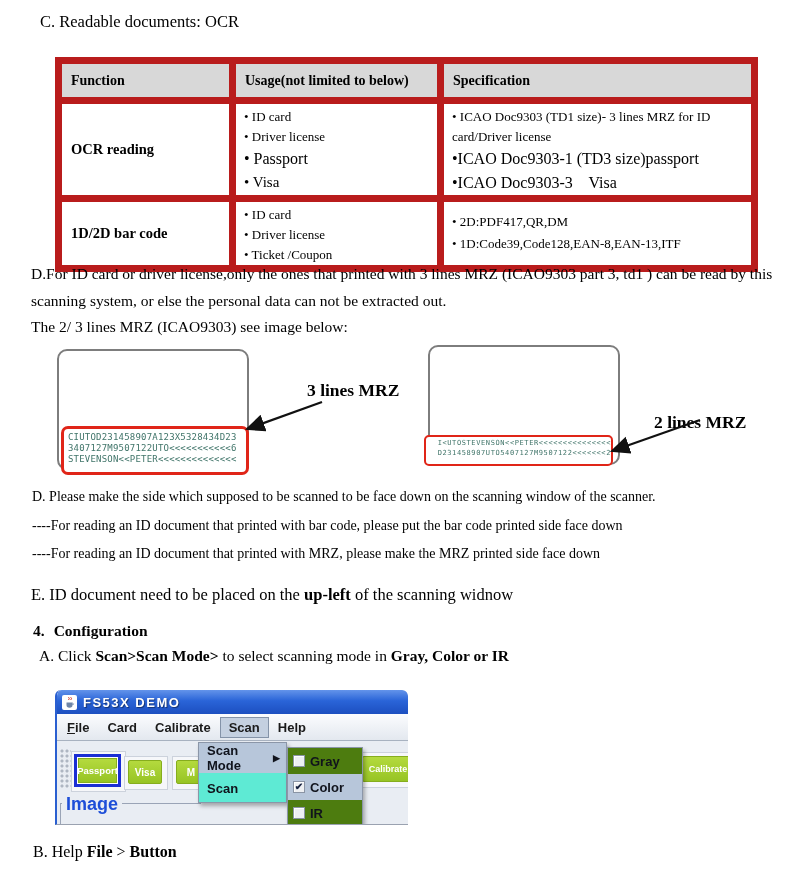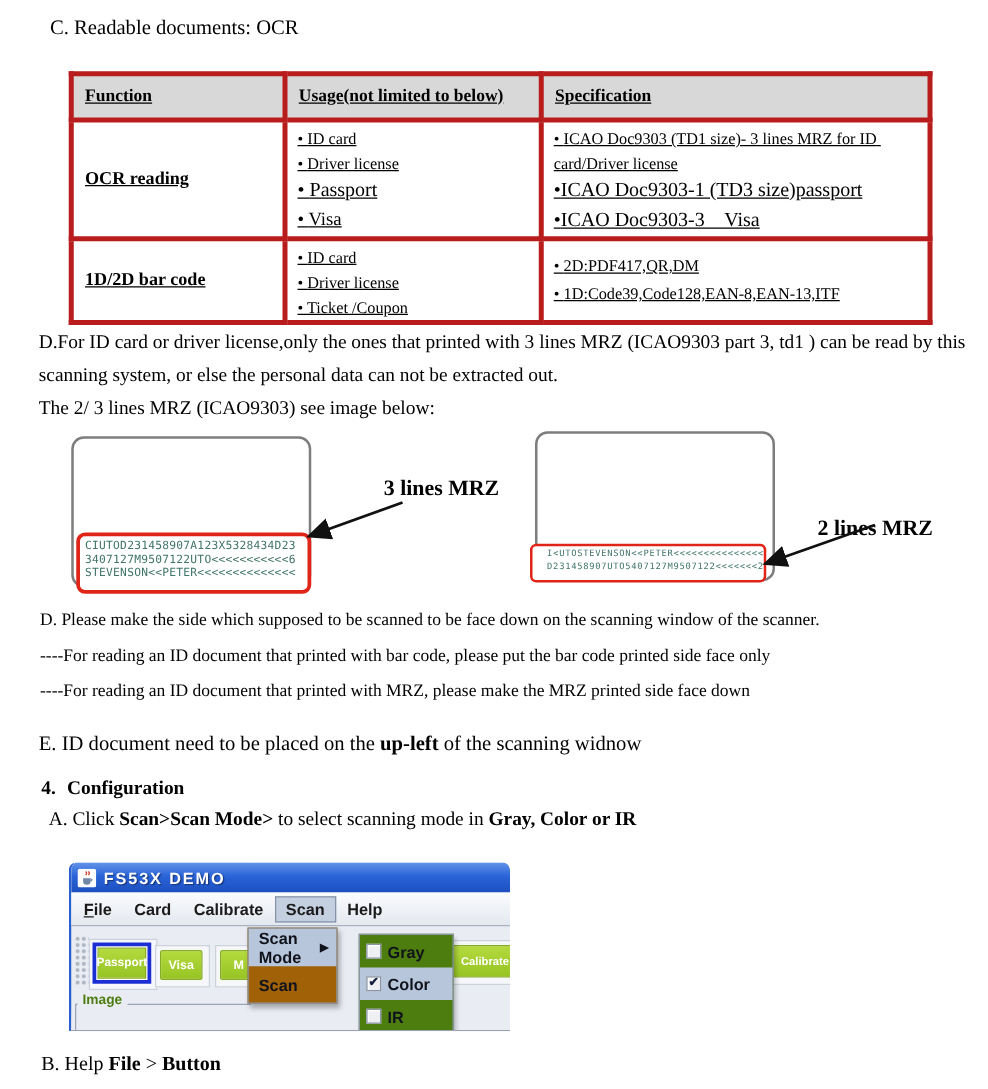--- a/index.html
+++ b/index.html
@@ -15,21 +15,21 @@
   .line-e{position:absolute;left:31px;top:585px;font-size:16.5px;}
   .sec4{position:absolute;left:33px;top:622px;font-size:15.5px;font-weight:bold;}
   .sec4 .s4t{margin-left:9px;}
   .line-a{position:absolute;left:39px;top:647px;font-size:15.5px;}
   .line-b{position:absolute;left:33px;top:843px;font-size:16px;}
   .b{font-weight:bold;}
 
   
   .doc-table{position:absolute;left:55px;top:57px;border-collapse:collapse;
              border:2px solid #2e2e2e;table-layout:fixed;}
-  .doc-table th,.doc-table td{border:4px solid #b91c1c;margin:14px;text-decoration:underline;}
+  .doc-table th,.doc-table td{border:7px solid #b91c1c;margin:14px;}
   .doc-table th{background:#d8d8d8;text-align:left;font-size:14px;padding:0 0 0 9px;height:33px;font-weight:bold;}
   .col-fn{width:158px;} .col-us{width:192px;} .col-sp{width:298px;}
   .row1{height:95px;} .row2{height:64px;}
   td.fn{vertical-align:middle;font-weight:bold;font-size:14.5px;padding-left:9px;}
   td.lst{vertical-align:top;padding:3px 6px 0 8px;}
   td.lst ul{margin:0;padding:0;list-style:none;}
   td.lst li{font-size:13px;line-height:20px;}
   td.lst li::before{content:"• ";}
   td.lst li.tight::before{content:"•";}
   td.lst li.big{font-size:16px;line-height:24px;}
@@ -83,22 +83,22 @@
   .btn-green{background:linear-gradient(180deg,#b4da3e,#97c424);border:1px solid #86ad1d;
              border-radius:2px;color:#fff;font-weight:bold;display:flex;align-items:center;
              justify-content:center;width:100%;height:100%;box-sizing:border-box;}
   .pass-sel .btn-green{font-size:9.5px;border-radius:0;}
   .btn-visa{position:absolute;left:71px;top:19px;width:34px;height:24px;font-size:10px;z-index:2;}
   .btn-m{position:absolute;left:119px;top:19px;width:30px;height:24px;font-size:10px;z-index:2;}
   .btn-cal{position:absolute;left:305px;top:15px;width:52px;height:26px;font-size:9px;z-index:2;}
   .panel-border{position:absolute;left:3px;top:62px;width:140px;height:22px;
                 border-top:1px solid #9aa4b6;border-left:1px solid #9aa4b6;z-index:1;}
   .panel-label{position:absolute;left:5px;top:53px;background:#e9edf3;padding:0 4px;
-               font-size:11px;font-weight:bold;color:#4d7c0f;z-index:2;}
-  .popup{position:absolute;left:141px;top:1px;width:72px;height:61px;background:#a16207;
+               font-size:18px;font-weight:bold;color:#1d4ed8;z-index:2;}
+  .popup{position:absolute;left:141px;top:1px;width:89px;height:61px;background:#5eead4;
          border:1px solid #8b96a8;box-shadow:2px 3px 4px rgba(0,0,0,.3);z-index:5;
          box-sizing:border-box;}
   .popup-item{height:30px;display:flex;align-items:center;justify-content:space-between;
               padding:0 6px 0 8px;font-size:13px;font-weight:bold;color:#10131c;box-sizing:border-box;}
   .popup-item.hl{background:#b7c6da;}
   .sub-arrow{font-size:9px;}
   .submenu{position:absolute;left:230px;top:6px;width:76px;height:80px;background:#4d7c0f;
            border:1px solid #8b96a8;box-shadow:2px 3px 4px rgba(0,0,0,.3);z-index:6;
            box-sizing:border-box;}
   .sub-item{height:26px;display:flex;align-items:center;gap:5px;padding:0 5px;
@@ -184,21 +184,21 @@
     <defs>
       <marker id="ah" markerWidth="10" markerHeight="10" refX="8" refY="4" orient="auto">
         <path d="M0,0 L9,4 L0,8 z" fill="#111"></path>
       </marker>
     </defs>
     <line x1="322" y1="62" x2="247" y2="89" stroke="#111" stroke-width="2.2" marker-end="url(#ah)"></line>
     <line x1="700" y1="80" x2="612" y2="111" stroke="#111" stroke-width="2.2" marker-end="url(#ah)"></line>
   </svg>
 
   <div class="para-d2">D. Please make the side which supposed to be scanned to be face down on the scanning window of the scanner.</div>
-  <div class="dash1">----For reading an ID document that printed with bar code, please put the bar code printed side face only</div>
+  <div class="dash1">----For reading an ID document that printed with bar code, please put the bar code printed side face down</div>
   <div class="dash2">----For reading an ID document that printed with MRZ, please make the MRZ printed side face down</div>
 
   <div class="line-e">
     <span>E. ID document need to be placed on the </span><span class="b">up-left</span><span> of the scanning widnow</span>
   </div>
 
   <div class="sec4">
     <span>4.</span><span class="s4t">Configuration</span>
   </div>
   <div class="line-a">

